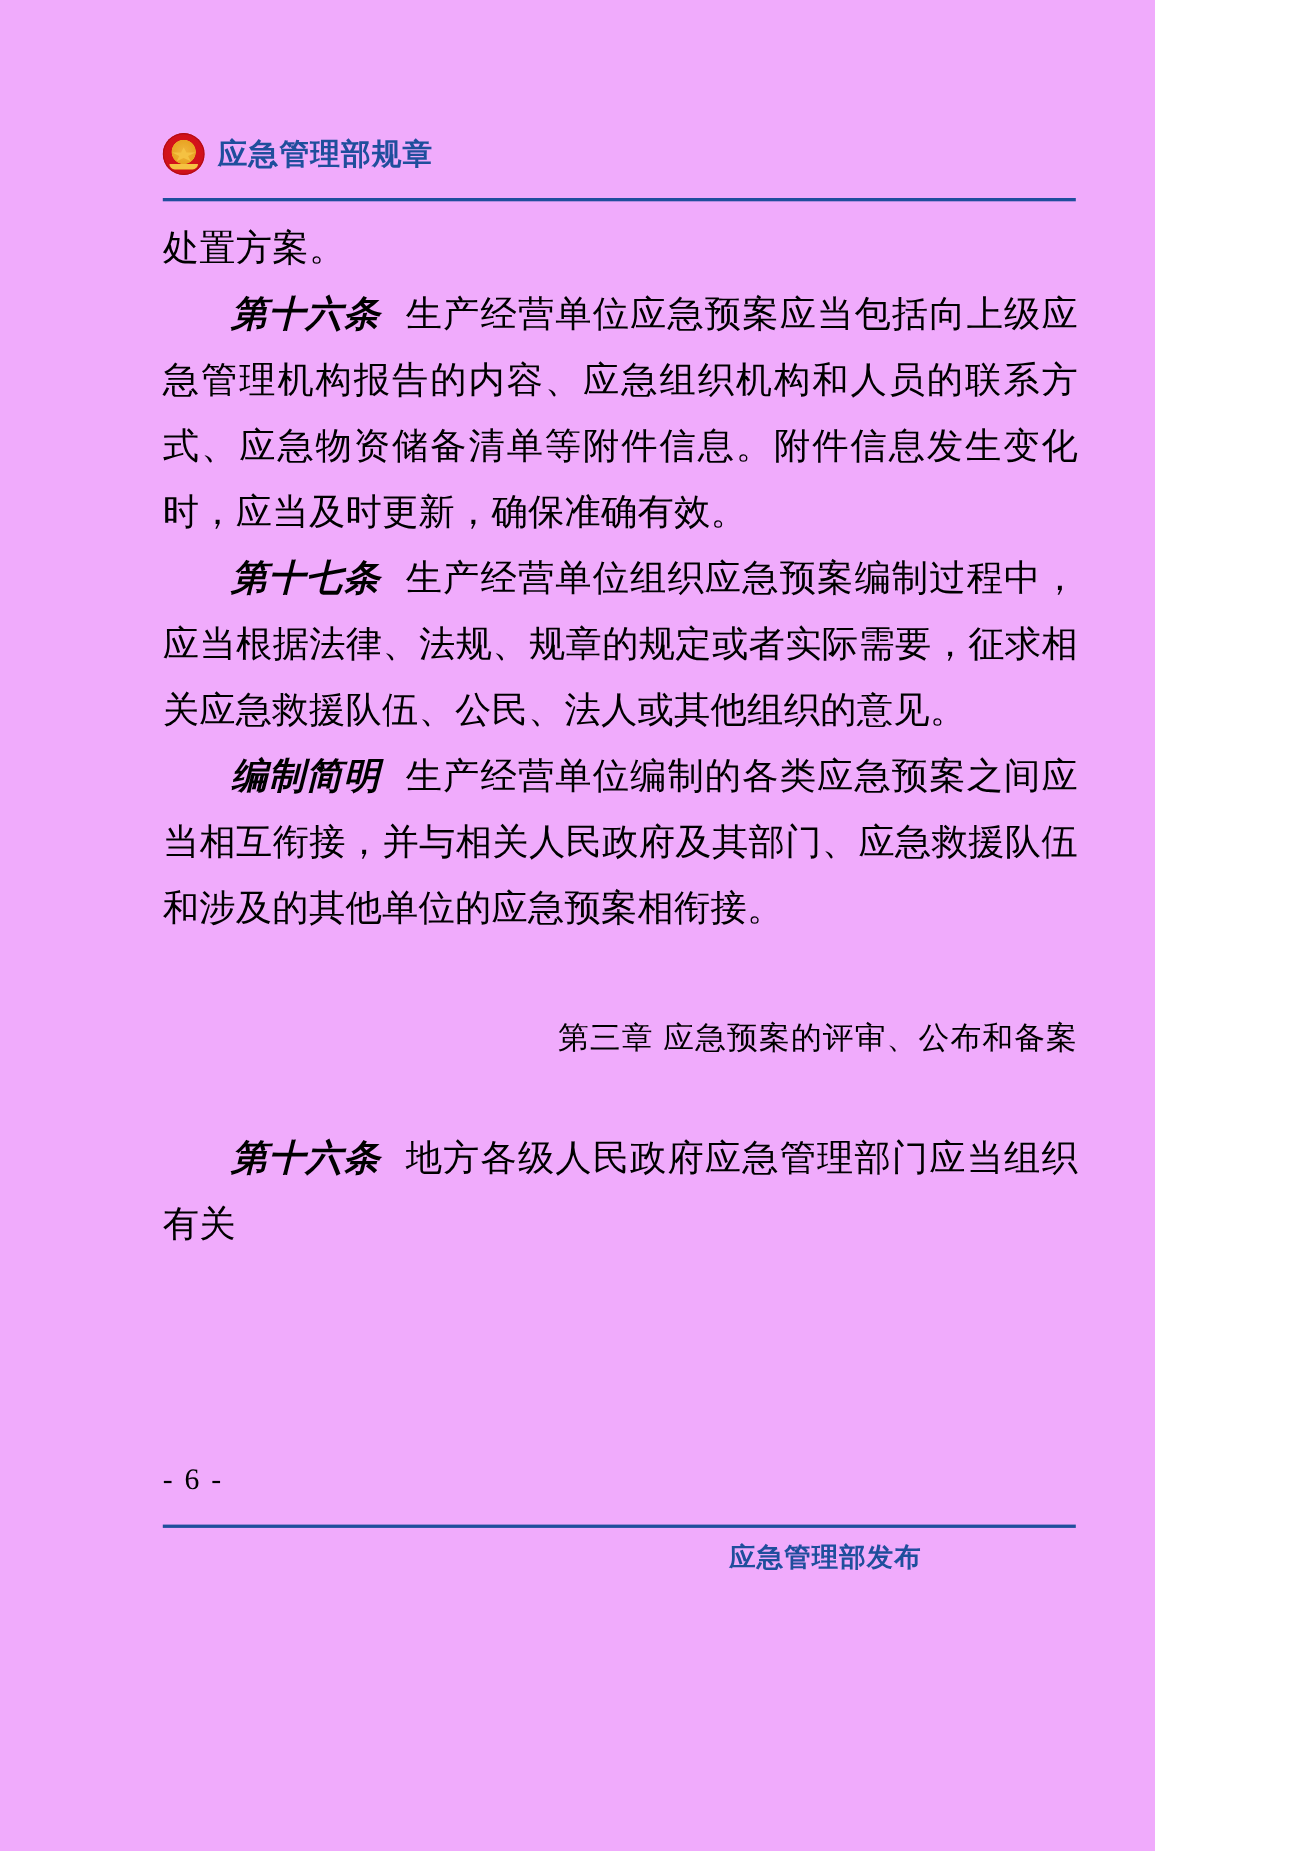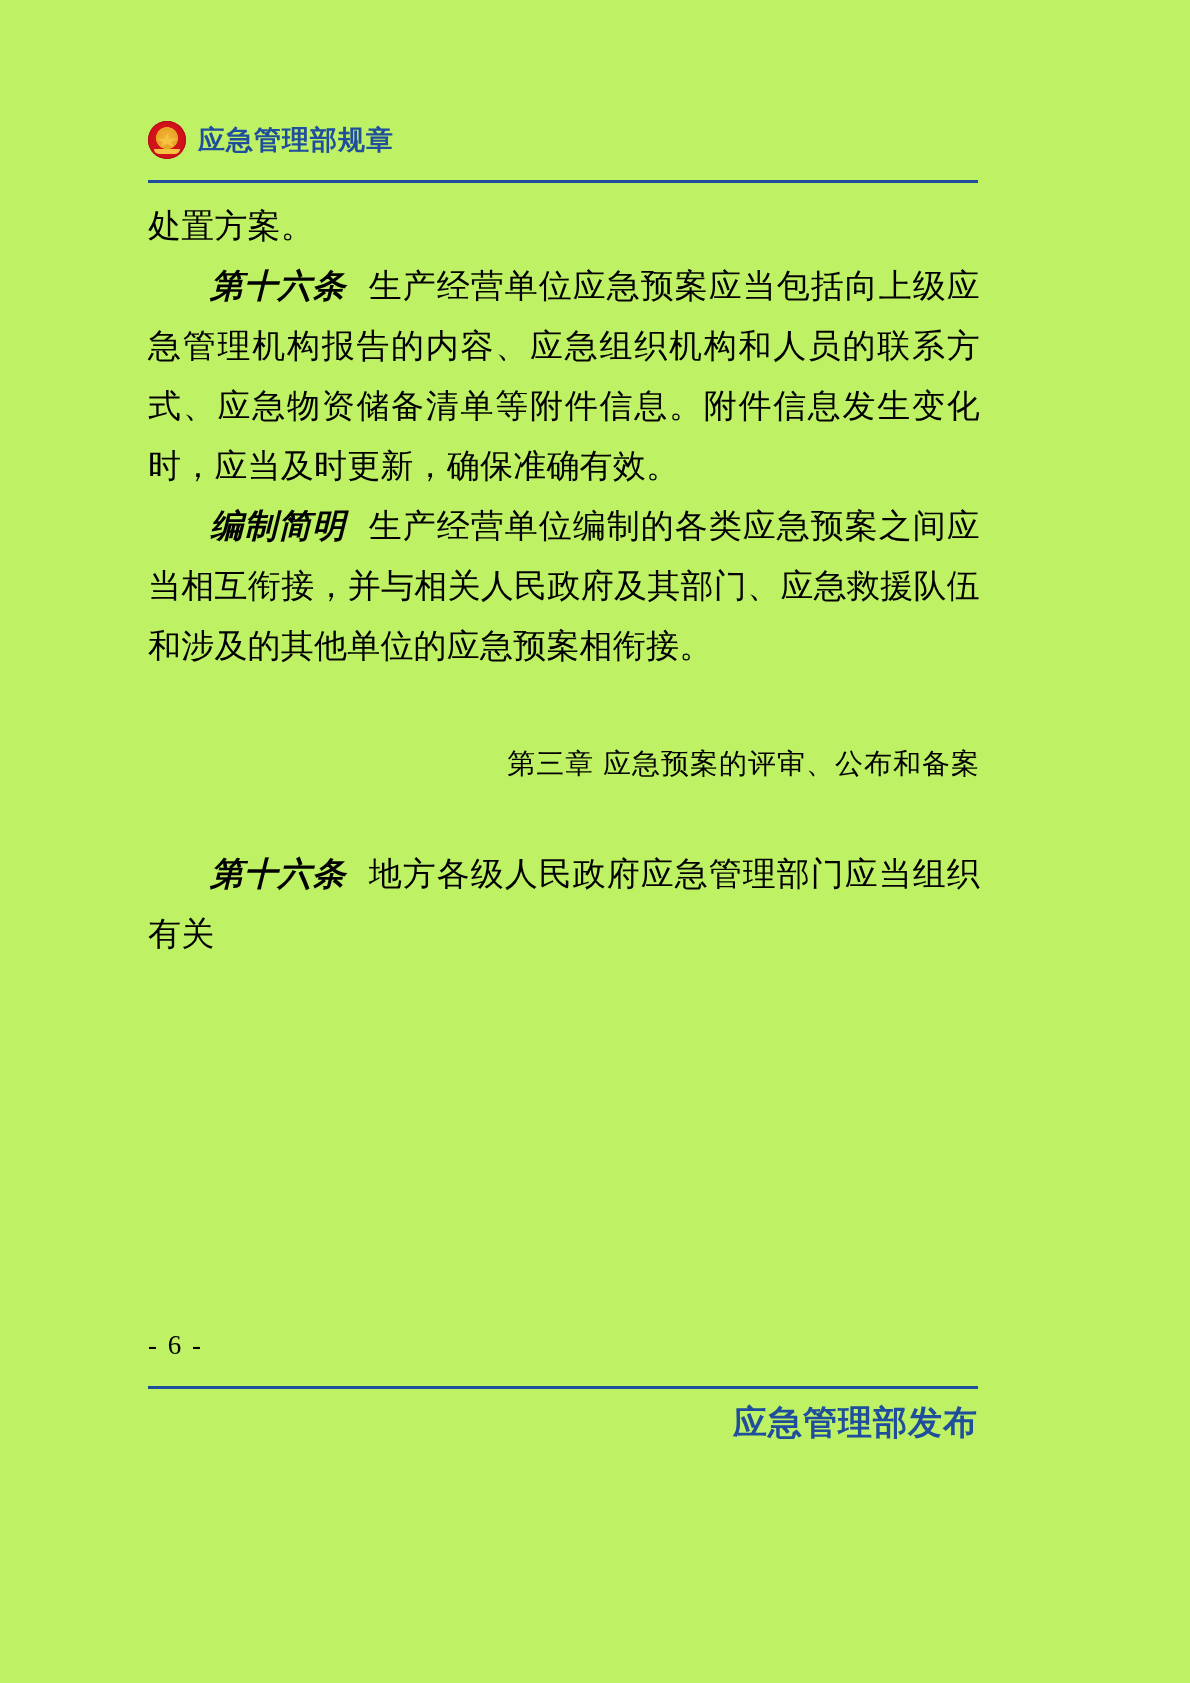--- a/index.html
+++ b/index.html
@@ -5,23 +5,23 @@
   html, body {
     margin: 0;
     padding: 0;
     background: #ffffff;
   }
   body {
     font-family: "Liberation Serif", "DejaVu Serif", serif;
   }
   .page {
     position: relative;
-    width: 1190px;
+    width: 1050px;
     height: 1683px;
-    background: #bef264;
+    background: #f0abfc;
     box-sizing: border-box;
     overflow: hidden;
   }
   
   .header {
     position: absolute;
     left: 148px;
     top: 112px;
     width: 830px;
     display: flex;
@@ -128,21 +128,21 @@
     color: #000000;
     letter-spacing: 2px;
   }
   .footer-issuer {
     position: absolute;
     right: 212px;
     top: 1400px;
     color: #1f4e9c;
     font-family: "Liberation Sans", sans-serif;
     font-weight: bold;
-    font-size: 34px;
+    font-size: 24px;
     letter-spacing: 1px;
     white-space: nowrap;
   }
 </style>
 </head>
 <body>
 
 <div class="page">
 
   <div class="header">
@@ -151,20 +151,21 @@
   </div>
 
   <div class="rule-top"></div>
 
   <div class="content">
 
     <p class="para">处置方案。</p>
 
     <p class="para indent"><span class="art-label">第十六条</span><span class="gap"></span><span>生产经营单位应急预案应当包括向上级应急管理机构报告的内容、应急组织机构和人员的联系方式、应急物资储备清单等附件信息。附件信息发生变化时，应当及时更新，确保准确有效。</span></p>
 
+    <p class="para indent"><span class="art-label">第十七条</span><span class="gap"></span><span>生产经营单位组织应急预案编制过程中，应当根据法律、法规、规章的规定或者实际需要，征求相关应急救援队伍、公民、法人或其他组织的意见。</span></p>
 
     <p class="para indent"><span class="art-label">编制简明</span><span class="gap"></span><span>生产经营单位编制的各类应急预案之间应当相互衔接，并与相关人民政府及其部门、应急救援队伍和涉及的其他单位的应急预案相衔接。</span></p>
 
 
 
     <div class="spacer-lg"></div>
 
     <p class="chapter">第三章  应急预案的评审、公布和备案</p>
 
     <div class="spacer-md"></div>

